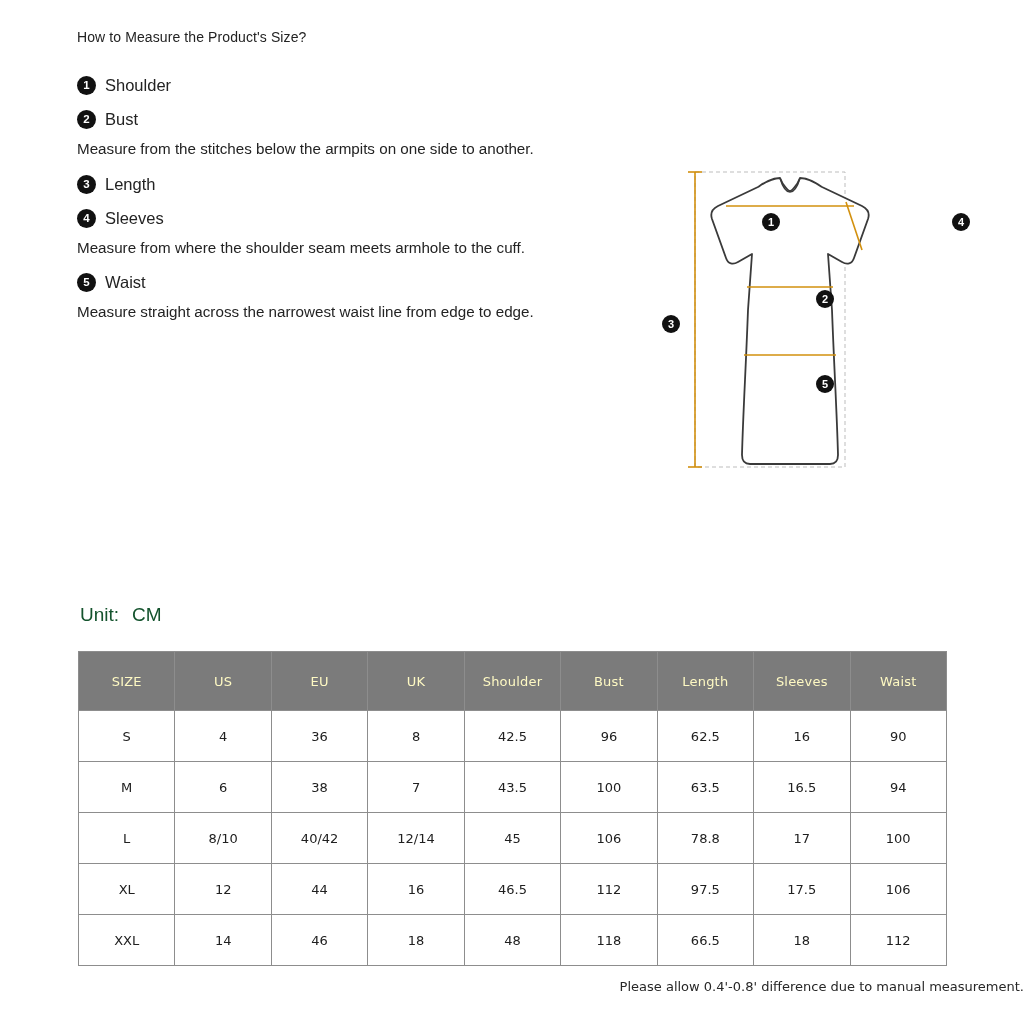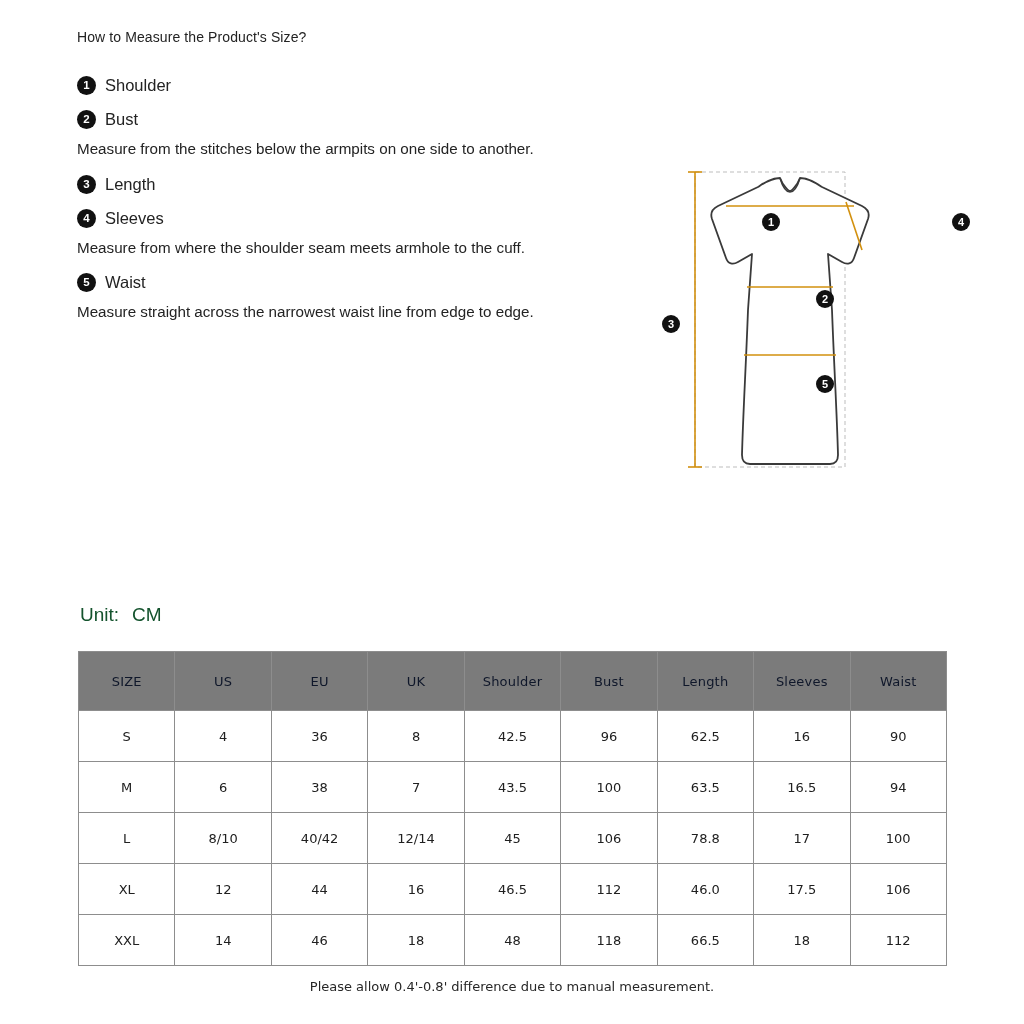--- a/index.html
+++ b/index.html
@@ -103,36 +103,36 @@
     border: 1px solid #8d8d8d;
     text-align: center;
     font-size: 13px;
     color: #202020;
     height: 48px;
     font-weight: normal;
     font-family: "DejaVu Sans", sans-serif;
   }
   .size-table thead th {
     background: #7b7b7b;
-    color: #0f172a;
+    color: #fef9c3;
     height: 56px;
     font-size: 13px;
     letter-spacing: 0.2px;
   }
   .size-table tbody td:first-child {
     font-size: 13px;
   }
 
   
   .footnote {
     position: absolute;
     left: 0;
     right: 0;
     top: 979px;
-    text-align: center;
+    text-align: right;
     font-size: 13px;
     color: #272727;
     font-family: "DejaVu Sans", sans-serif;
   }
 </style>
 </head>
 <body>
 
 <div class="page">
 
@@ -300,21 +300,21 @@
         <td>17</td>
         <td>100</td>
       </tr>
       <tr>
         <td>XL</td>
         <td>12</td>
         <td>44</td>
         <td>16</td>
         <td>46.5</td>
         <td>112</td>
-        <td>46.0</td>
+        <td>97.5</td>
         <td>17.5</td>
         <td>106</td>
       </tr>
       <tr>
         <td>XXL</td>
         <td>14</td>
         <td>46</td>
         <td>18</td>
         <td>48</td>
         <td>118</td>

